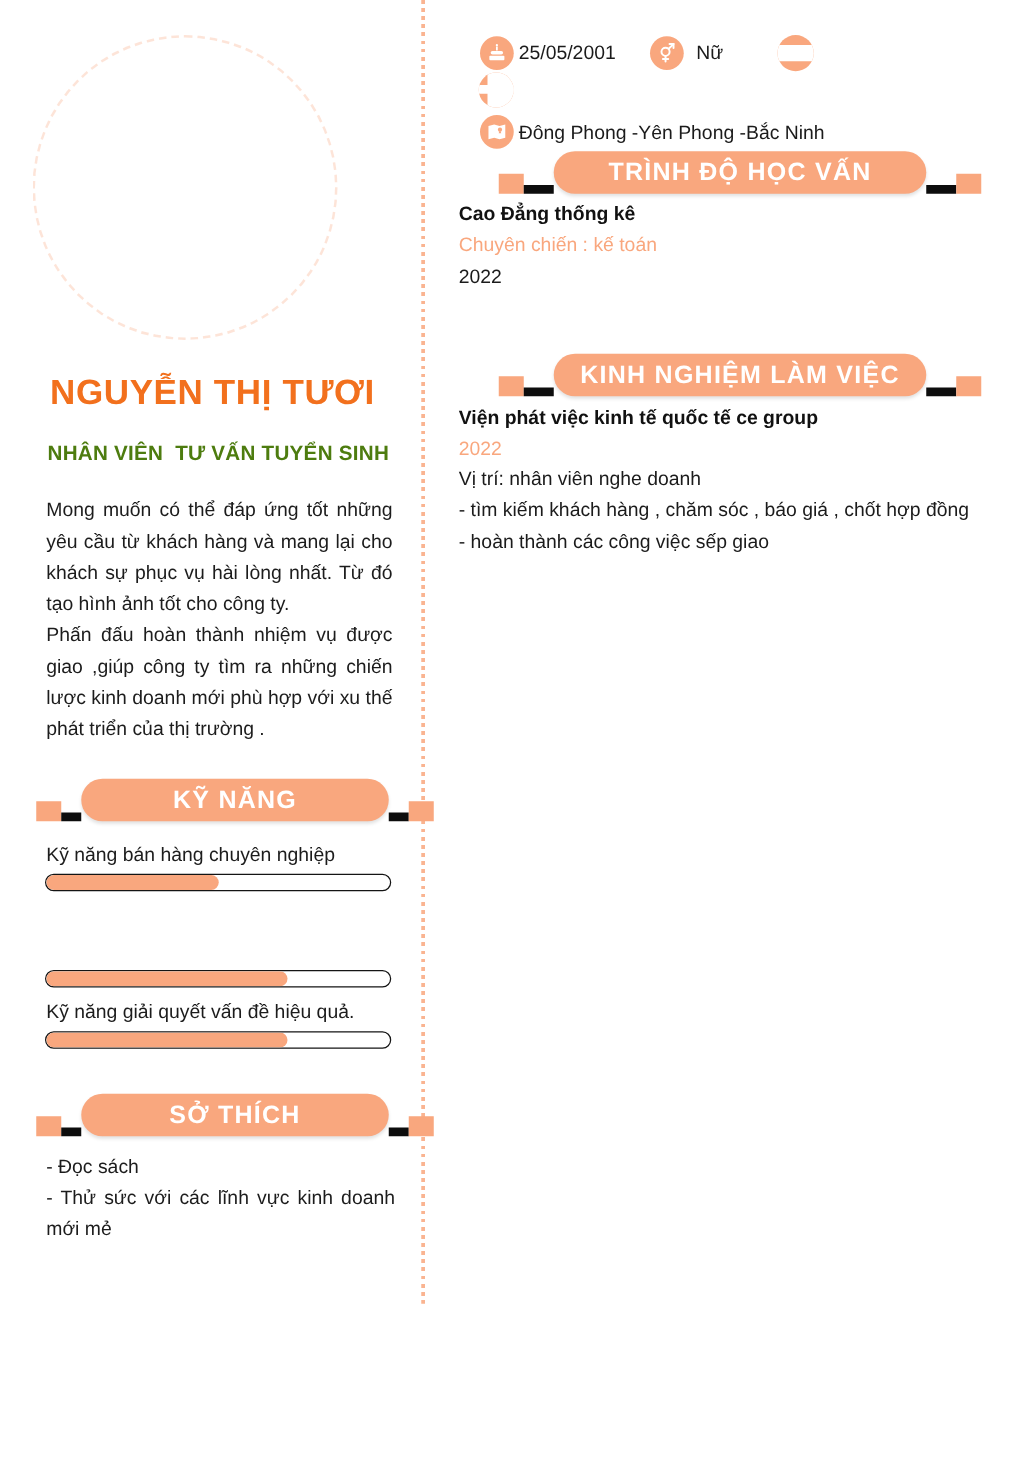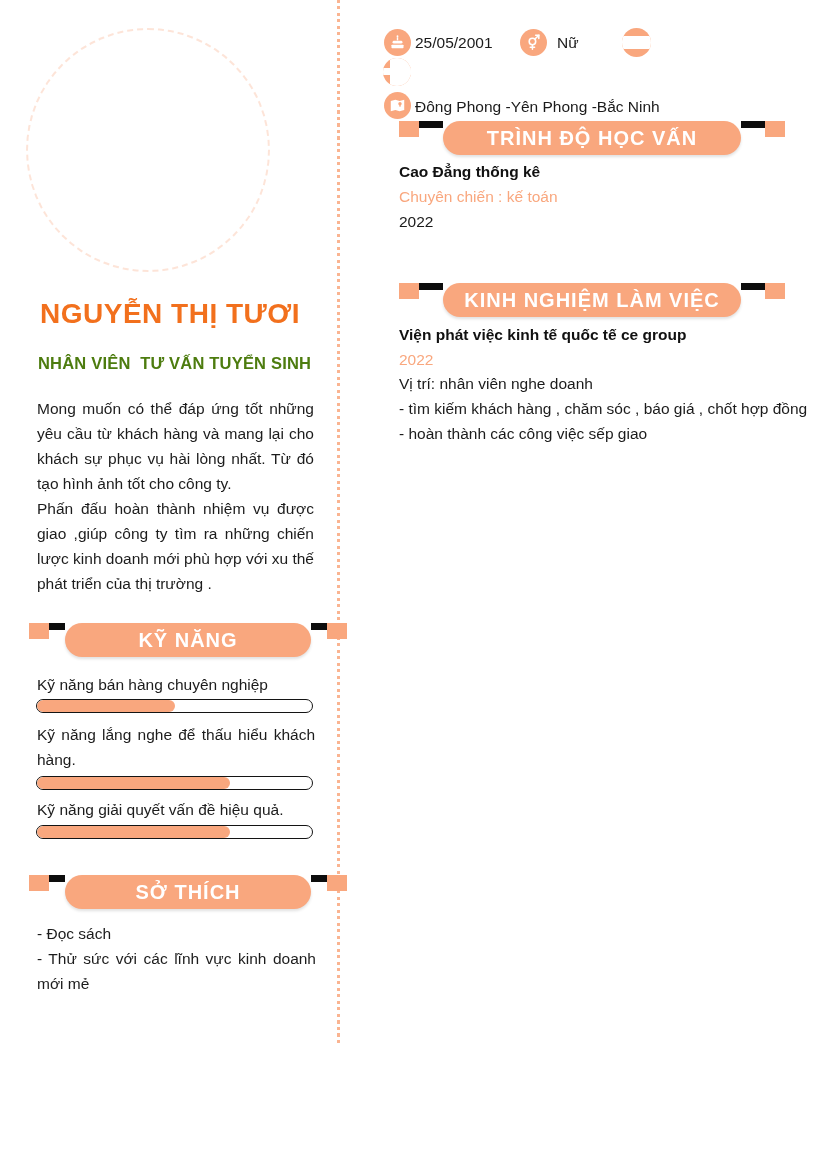--- a/index.html
+++ b/index.html
@@ -23,21 +23,21 @@
   
   .name{position:absolute;left:40px;top:298px;width:300px;font-size:28px;font-weight:bold;
         color:var(--accent-strong);letter-spacing:.5px;white-space:pre;}
   .jobtitle{position:absolute;left:38px;top:354px;font-size:16.5px;font-weight:bold;
         color:#4d7c0f;letter-spacing:.2px;white-space:pre;}
   .objective{position:absolute;left:37px;top:396px;width:277px;font-size:15.5px;line-height:25px;
         text-align:justify;}
   .objective p{margin:0;}
 
   
-  .sec-header{position:absolute;display:flex;align-items:flex-start;}
+  .sec-header{position:absolute;display:flex;align-items:flex-end;}
   .sh-left{left:29px;width:318px;}
   .sh-right{left:399px;width:386px;}
   .sq{width:20px;height:16px;background:var(--accent);flex:0 0 auto;}
   .ln{height:7px;background:#0d0d0d;flex:0 0 auto;}
   .sh-left .ln{width:16px;}
   .sh-right .ln{width:24px;}
   .hpill{flex:1 1 auto;height:34px;border-radius:17px;background:var(--accent);
          display:flex;align-items:center;justify-content:center;
          color:#fff;font-size:20px;font-weight:bold;letter-spacing:1px;
          box-shadow:0 2px 3px rgba(0,0,0,0.12);}
@@ -59,21 +59,21 @@
 
   
   .picon{position:absolute;border-radius:50%;background:var(--accent);overflow:hidden;}
   .picon-a{left:622px;top:28px;width:29px;height:29px;}
   .picon-a::before{content:"";position:absolute;left:-2px;right:-2px;top:8px;height:13px;background:#fff;}
   .picon-b{left:383px;top:58px;width:28px;height:28px;}
   .picon-b::before{content:"";position:absolute;left:7px;top:-2px;bottom:-2px;right:-2px;background:#fff;}
   .picon-b::after{content:"";position:absolute;left:-2px;right:-2px;top:10px;height:7px;background:#fff;}
 
   
-  .rtext{position:absolute;left:367px;font-size:15.5px;line-height:20px;color:#1b1b1b;margin-left:32px;}
+  .rtext{position:absolute;left:367px;font-size:15.5px;line-height:20px;color:#1b1b1b;}
   .rbold{font-weight:bold;color:#111;}
   .raccent{color:var(--accent);}
 </style>
 </head>
 <body>
 
 <div class="page">
 
   <div class="photo"></div>
   <div class="divider"></div>
@@ -92,21 +92,20 @@
     <div class="hpill">KỸ NĂNG</div>
     <span class="ln"></span>
     <span class="sq"></span>
   </div>
 
   <div class="skill-label" style="top:672px">Kỹ năng bán hàng chuyên nghiệp</div>
   <div class="skill-bar" style="top:699px">
     <div class="skill-fill" style="width: 50%;"></div>
   </div>
 
-  <div class="skill-label" style="top:722px">Kỹ năng lắng nghe để thấu hiểu khách hàng.</div>
   <div class="skill-bar" style="top:776px">
     <div class="skill-fill" style="width: 70%;"></div>
   </div>
 
   <div class="skill-label" style="top:797px">Kỹ năng giải quyết vấn đề hiệu quả.</div>
   <div class="skill-bar" style="top:825px">
     <div class="skill-fill" style="width: 70%;"></div>
   </div>
 
   <div class="sec-header sh-left" style="top:875px">

